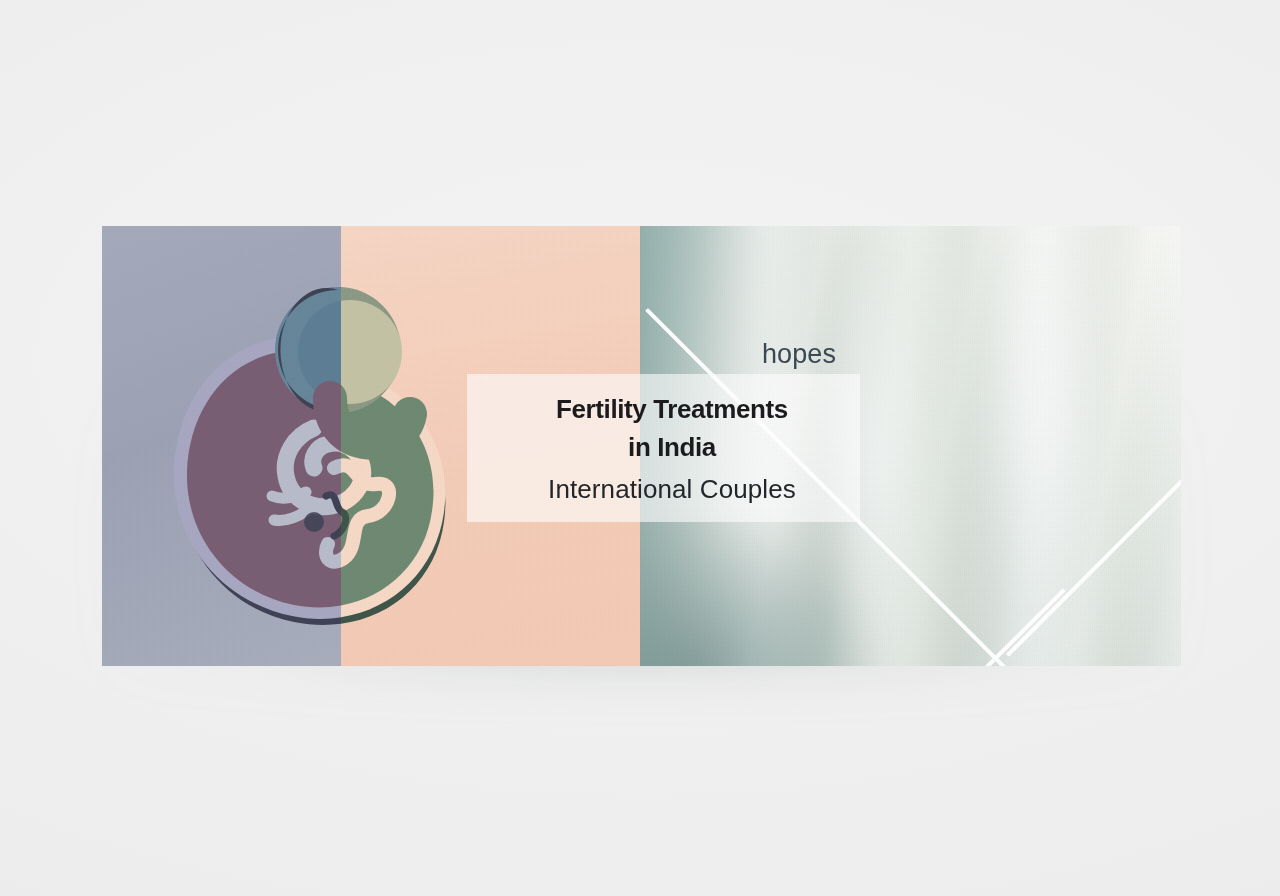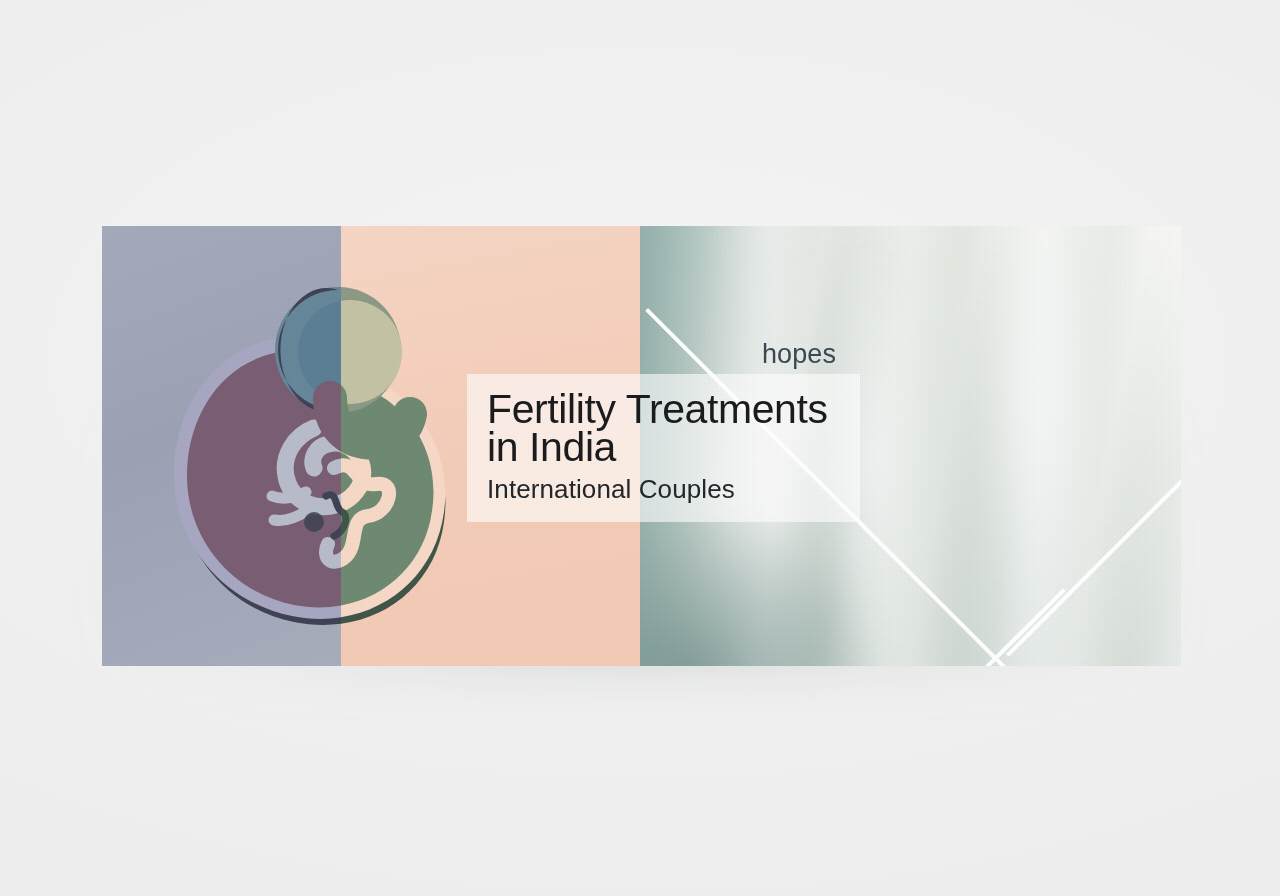--- a/index.html
+++ b/index.html
@@ -23,20 +23,21 @@
     left:112px;top:250px;width:1060px;height:420px;
     background:radial-gradient(58% 70% at 50% 70%, rgba(120,138,130,.40) 0%, rgba(140,152,146,.22) 42%, rgba(160,170,165,.06) 72%, rgba(255,255,255,0) 100%);
     filter:blur(26px);
   }
 
   
   #banner-card{
     position:absolute;
     left:102px;top:226px;width:1079px;height:440px;
     overflow:hidden;
+    text-align:center;
   }
 
   
   .panel{position:absolute;top:0;height:100%;}
   #panel-left{left:0;width:239px;background:linear-gradient(160deg,#a6abbc 0%,#9da3b5 45%,#a9aebd 100%);}
   #panel-mid{left:239px;width:299px;background:linear-gradient(170deg,#f7d6c5 0%,#f4cdb9 55%,#f3cab6 100%);}
   #panel-right{left:538px;width:541px;background:#bcc9c7;}
 
   
   #window-photo{position:absolute;inset:0;overflow:hidden;}
@@ -97,21 +98,21 @@
 
   #text-panel{
     position:absolute;left:365px;top:148px;width:393px;height:148px;
     background:rgba(255,255,255,.62);
   }
   #title-block{
     position:absolute;left:385px;top:164px;width:370px;
   }
   #banner-title{
     margin:0;
-    font-size:41px;line-height:38px;font-weight:400;
+    font-size:26px;line-height:38px;font-weight:700;
     color:#1c1c1e;letter-spacing:-.4px;
     white-space:pre-line;
     font-family:"Liberation Sans", sans-serif;
   }
   #banner-subtitle{
     margin:8px 0 0 0;
     font-size:26px;line-height:30px;font-weight:300;
     color:#23272b;letter-spacing:.1px;
     font-family:"Liberation Sans", sans-serif;
   }

